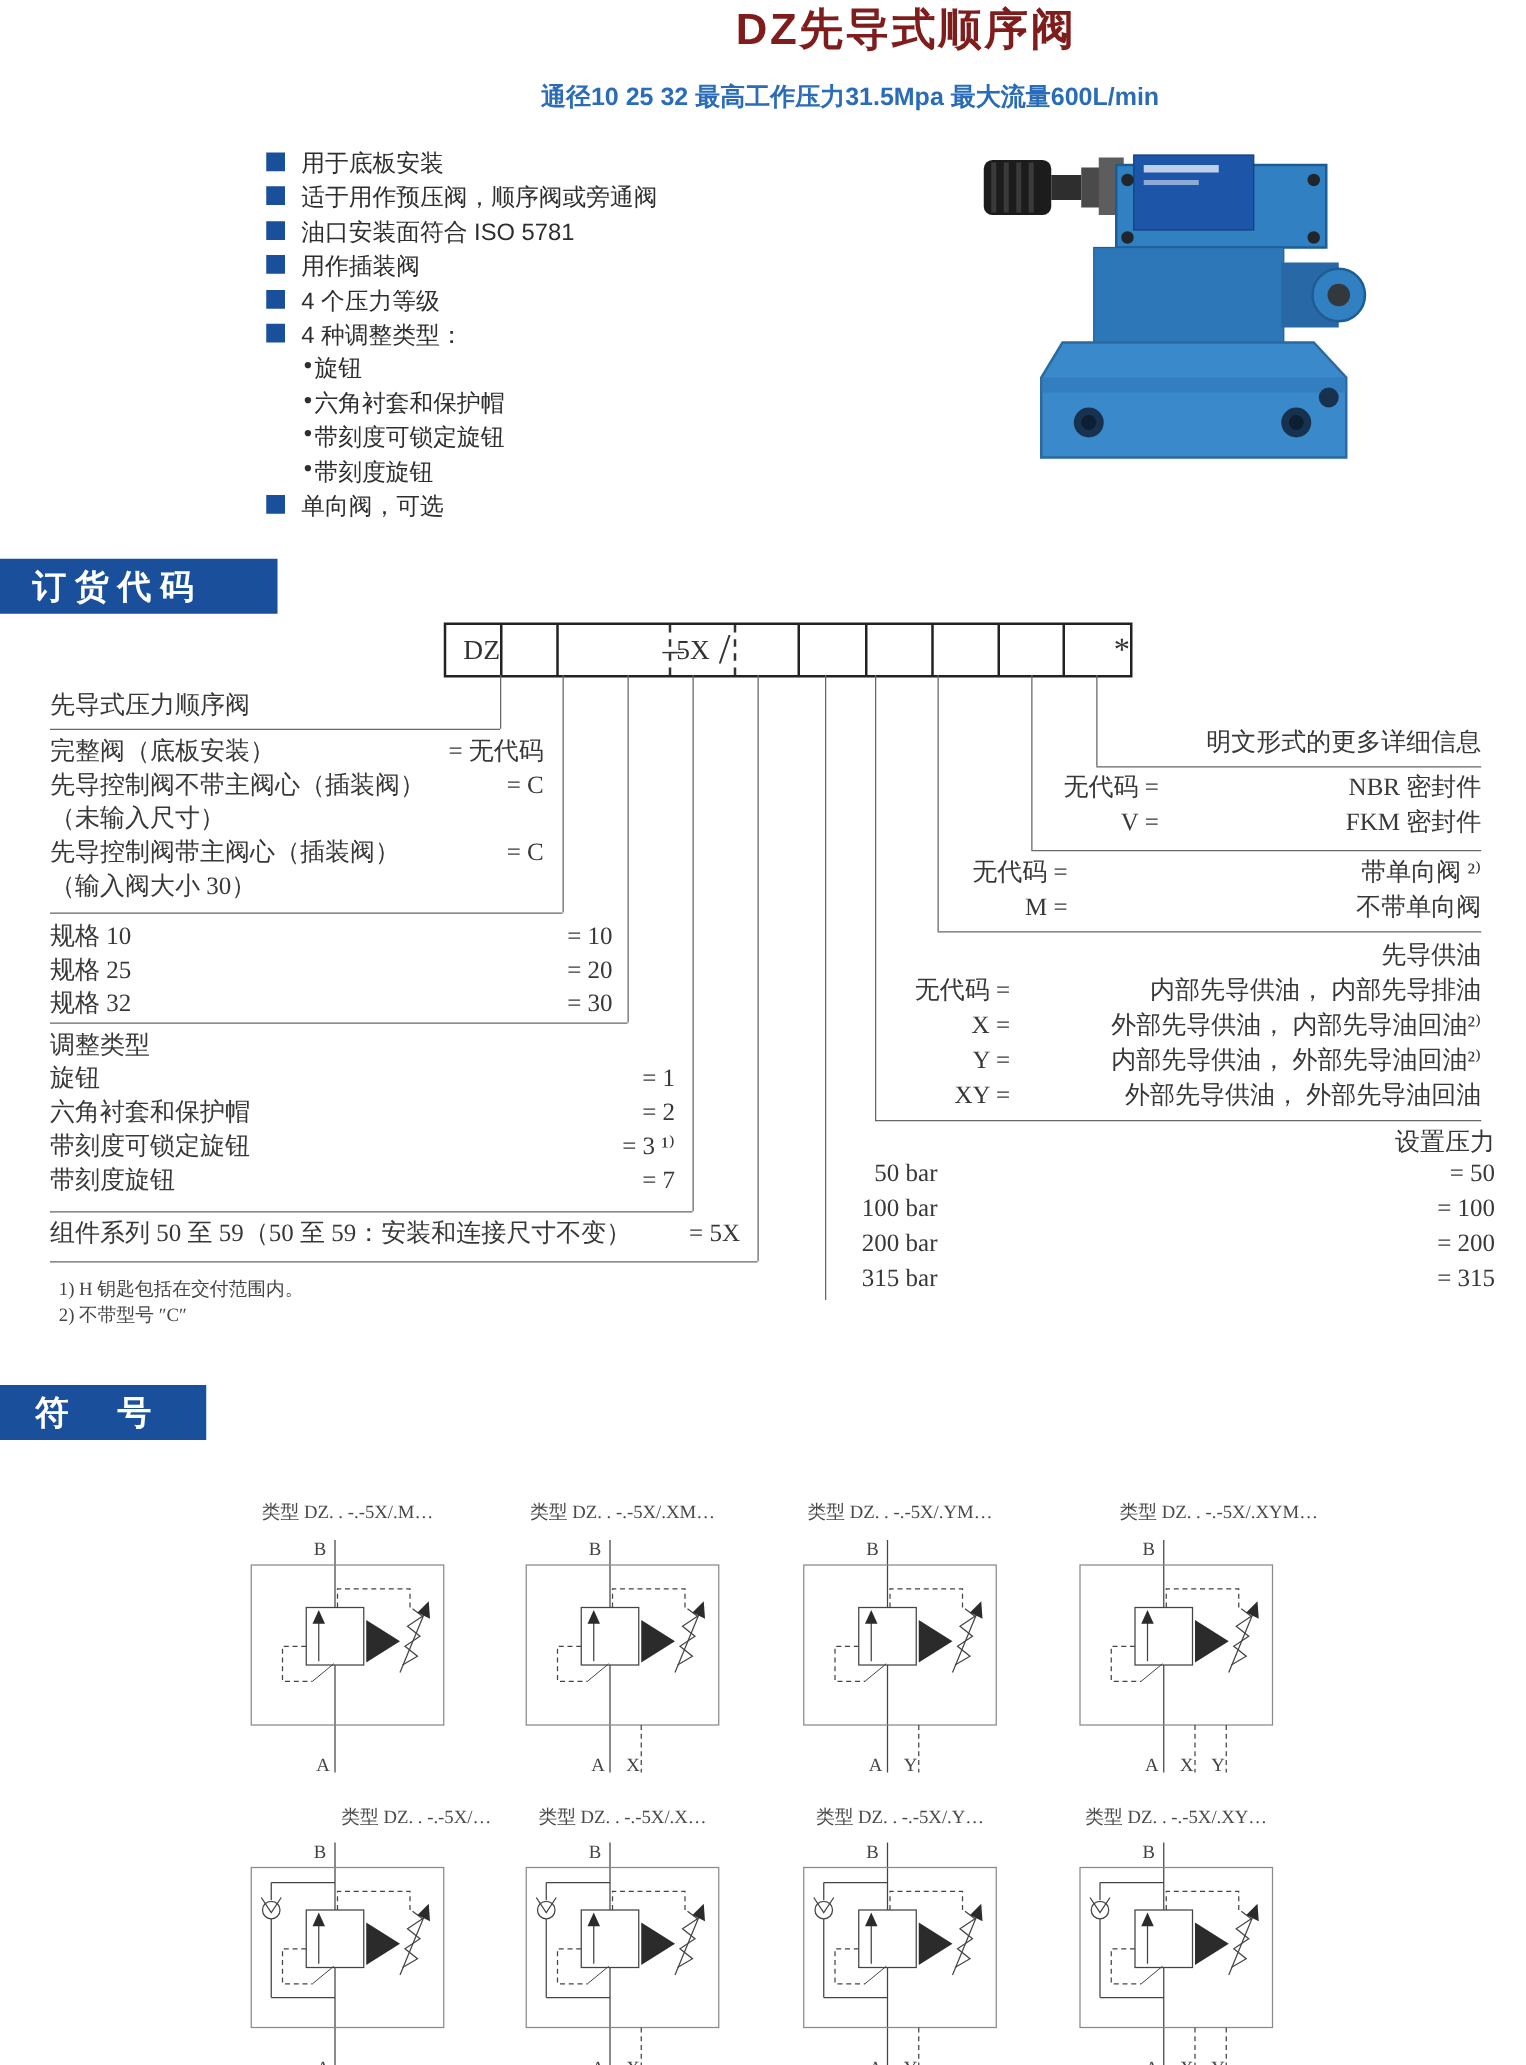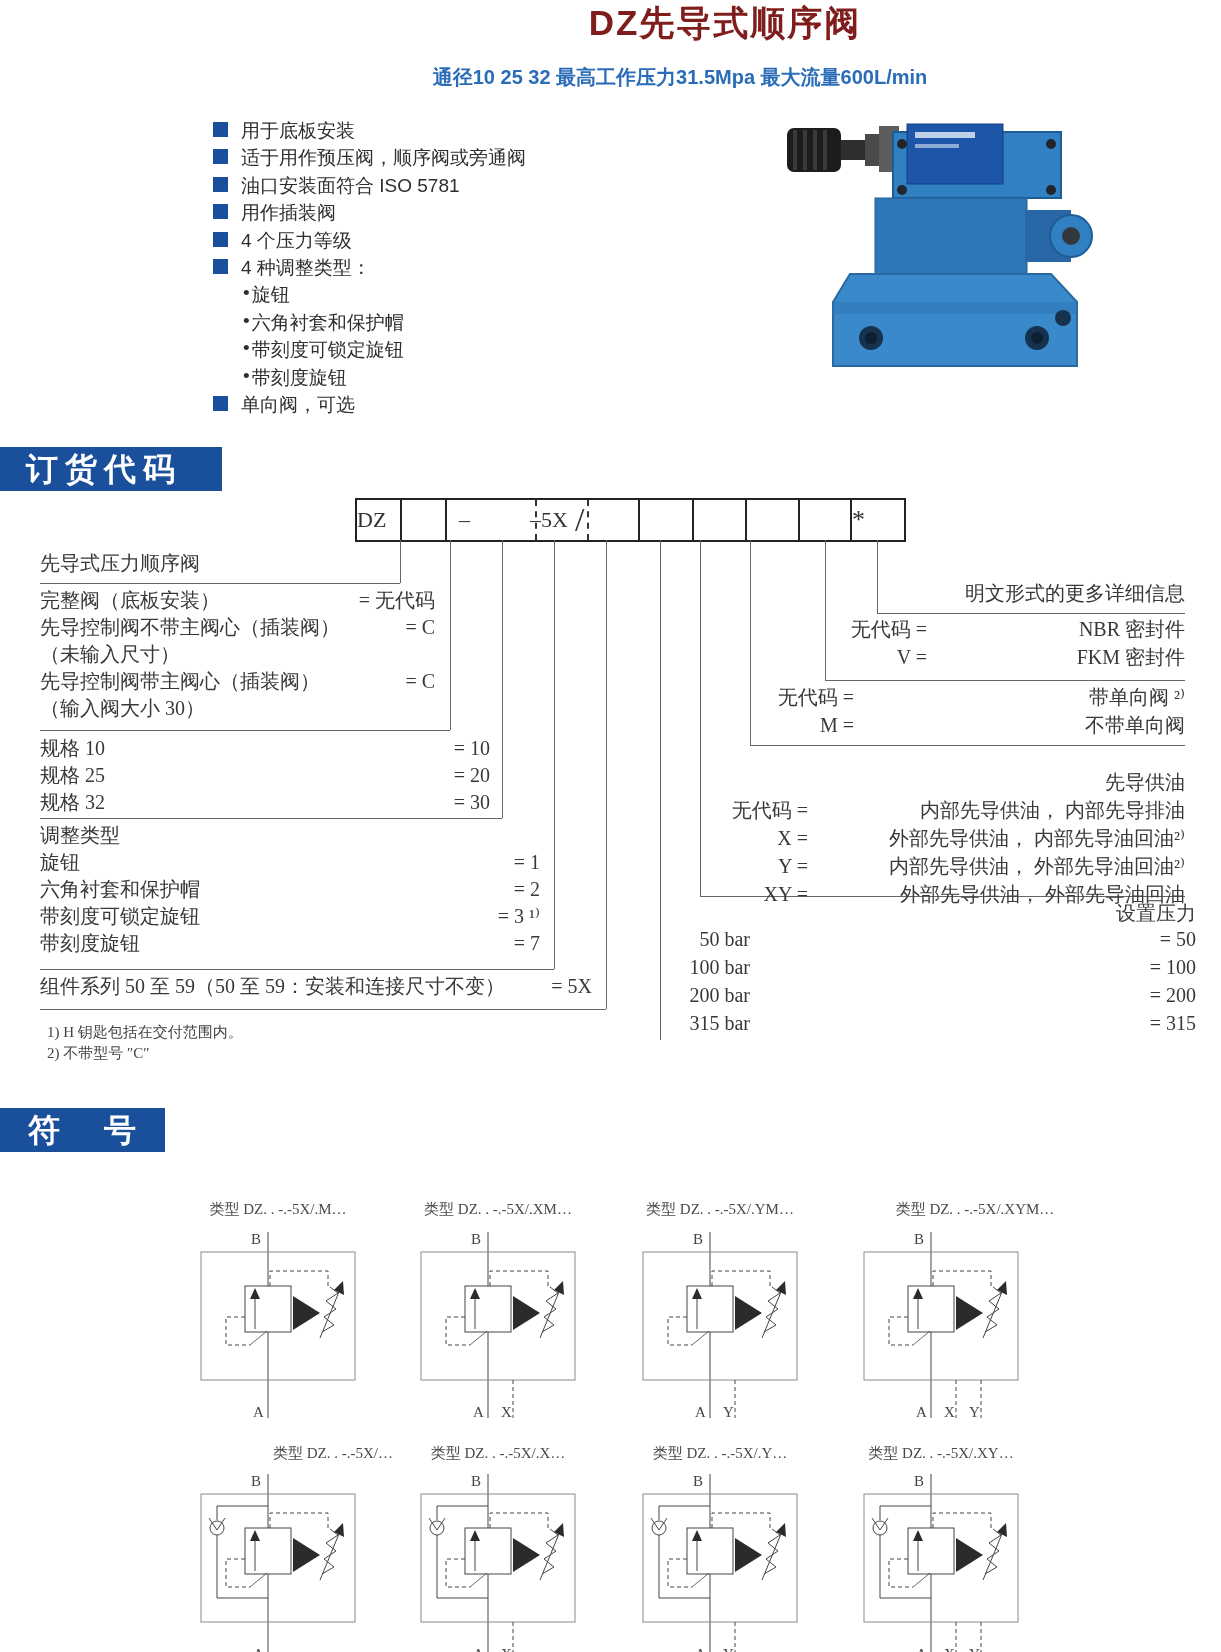--- a/index.html
+++ b/index.html
@@ -6,23 +6,23 @@
   .page{position:relative;width:1221px;height:1652px;background:#ffffff;overflow:hidden;
         font-family:"Liberation Sans","DejaVu Sans",sans-serif;color:#222;}
   .abs{position:absolute;}
   .title{top:0px;left:230px;width:990px;text-align:center;font-size:35px;font-weight:bold;
          letter-spacing:2px;color:#7f1d1d;}
   .subtitle{top:64px;left:200px;width:960px;text-align:center;font-size:20px;font-weight:bold;}
   .features{top:118px;left:213px;font-size:19px;color:#2e2e2e;}
   .feat-row{display:flex;align-items:flex-start;height:27.4px;}
   .feat-bullet{width:15px;height:15px;margin:4px 13px 0 0;flex:none;}
   .feat-sub{padding-left:30px;}
-  .sec-header{background:#1a4f9c;color:#fff;font-weight:bold;height:44px;line-height:44px;font-size:32px;}
+  .sec-header{background:#1a4f9c;color:#fff;font-weight:bold;height:44px;line-height:44px;font-size:27px;}
   .code-row{top:498px;left:355px;height:40px;display:flex;border:2px solid #222;background:#fff;}
-  .code-cell{display:flex;align-items:center;justify-content:flex-start;
+  .code-cell{display:flex;align-items:center;justify-content:flex-end;
              font-family:"Liberation Serif","DejaVu Serif",serif;font-size:22px;color:#333;box-sizing:border-box;}
   .vline{width:1px;background:#666;}
   .hline{height:1px;background:#666;}
   .ord-text{font-family:"Liberation Serif","DejaVu Serif",serif;font-size:20px;color:#383838;}
   .lrow{display:flex;height:27px;align-items:baseline;}
   .lrow .val{margin-left:auto;white-space:nowrap;}
   .rrow{display:flex;height:28px;align-items:baseline;}
   .rrow .code{text-align:right;white-space:nowrap;}
   .rrow .desc{margin-left:auto;white-space:nowrap;}
   .rheader{height:28px;text-align:right;}
@@ -264,21 +264,21 @@
       <div class="abs ord-text" style="left: 762px; top: 684px; width: 423px;">
         <div class="rrow">
           <span class="code" style="width: 92px;">无代码 =</span>
           <span class="desc">带单向阀 ²⁾</span>
         </div>
         <div class="rrow">
           <span class="code" style="width: 92px;">M =</span>
           <span class="desc">不带单向阀</span>
         </div>
       </div>
-      <div class="abs ord-text" style="left: 712px; top: 750px; width: 473px; margin-top: 19px;">
+      <div class="abs ord-text" style="left: 712px; top: 750px; width: 473px;">
         <div class="rheader">先导供油</div>
         <div class="rrow">
           <span class="code" style="width: 96px;">无代码 =</span>
           <span class="desc">内部先导供油， 内部先导排油</span>
         </div>
         <div class="rrow">
           <span class="code" style="width: 96px;">X =</span>
           <span class="desc">外部先导供油， 内部先导油回油²⁾</span>
         </div>
         <div class="rrow">

